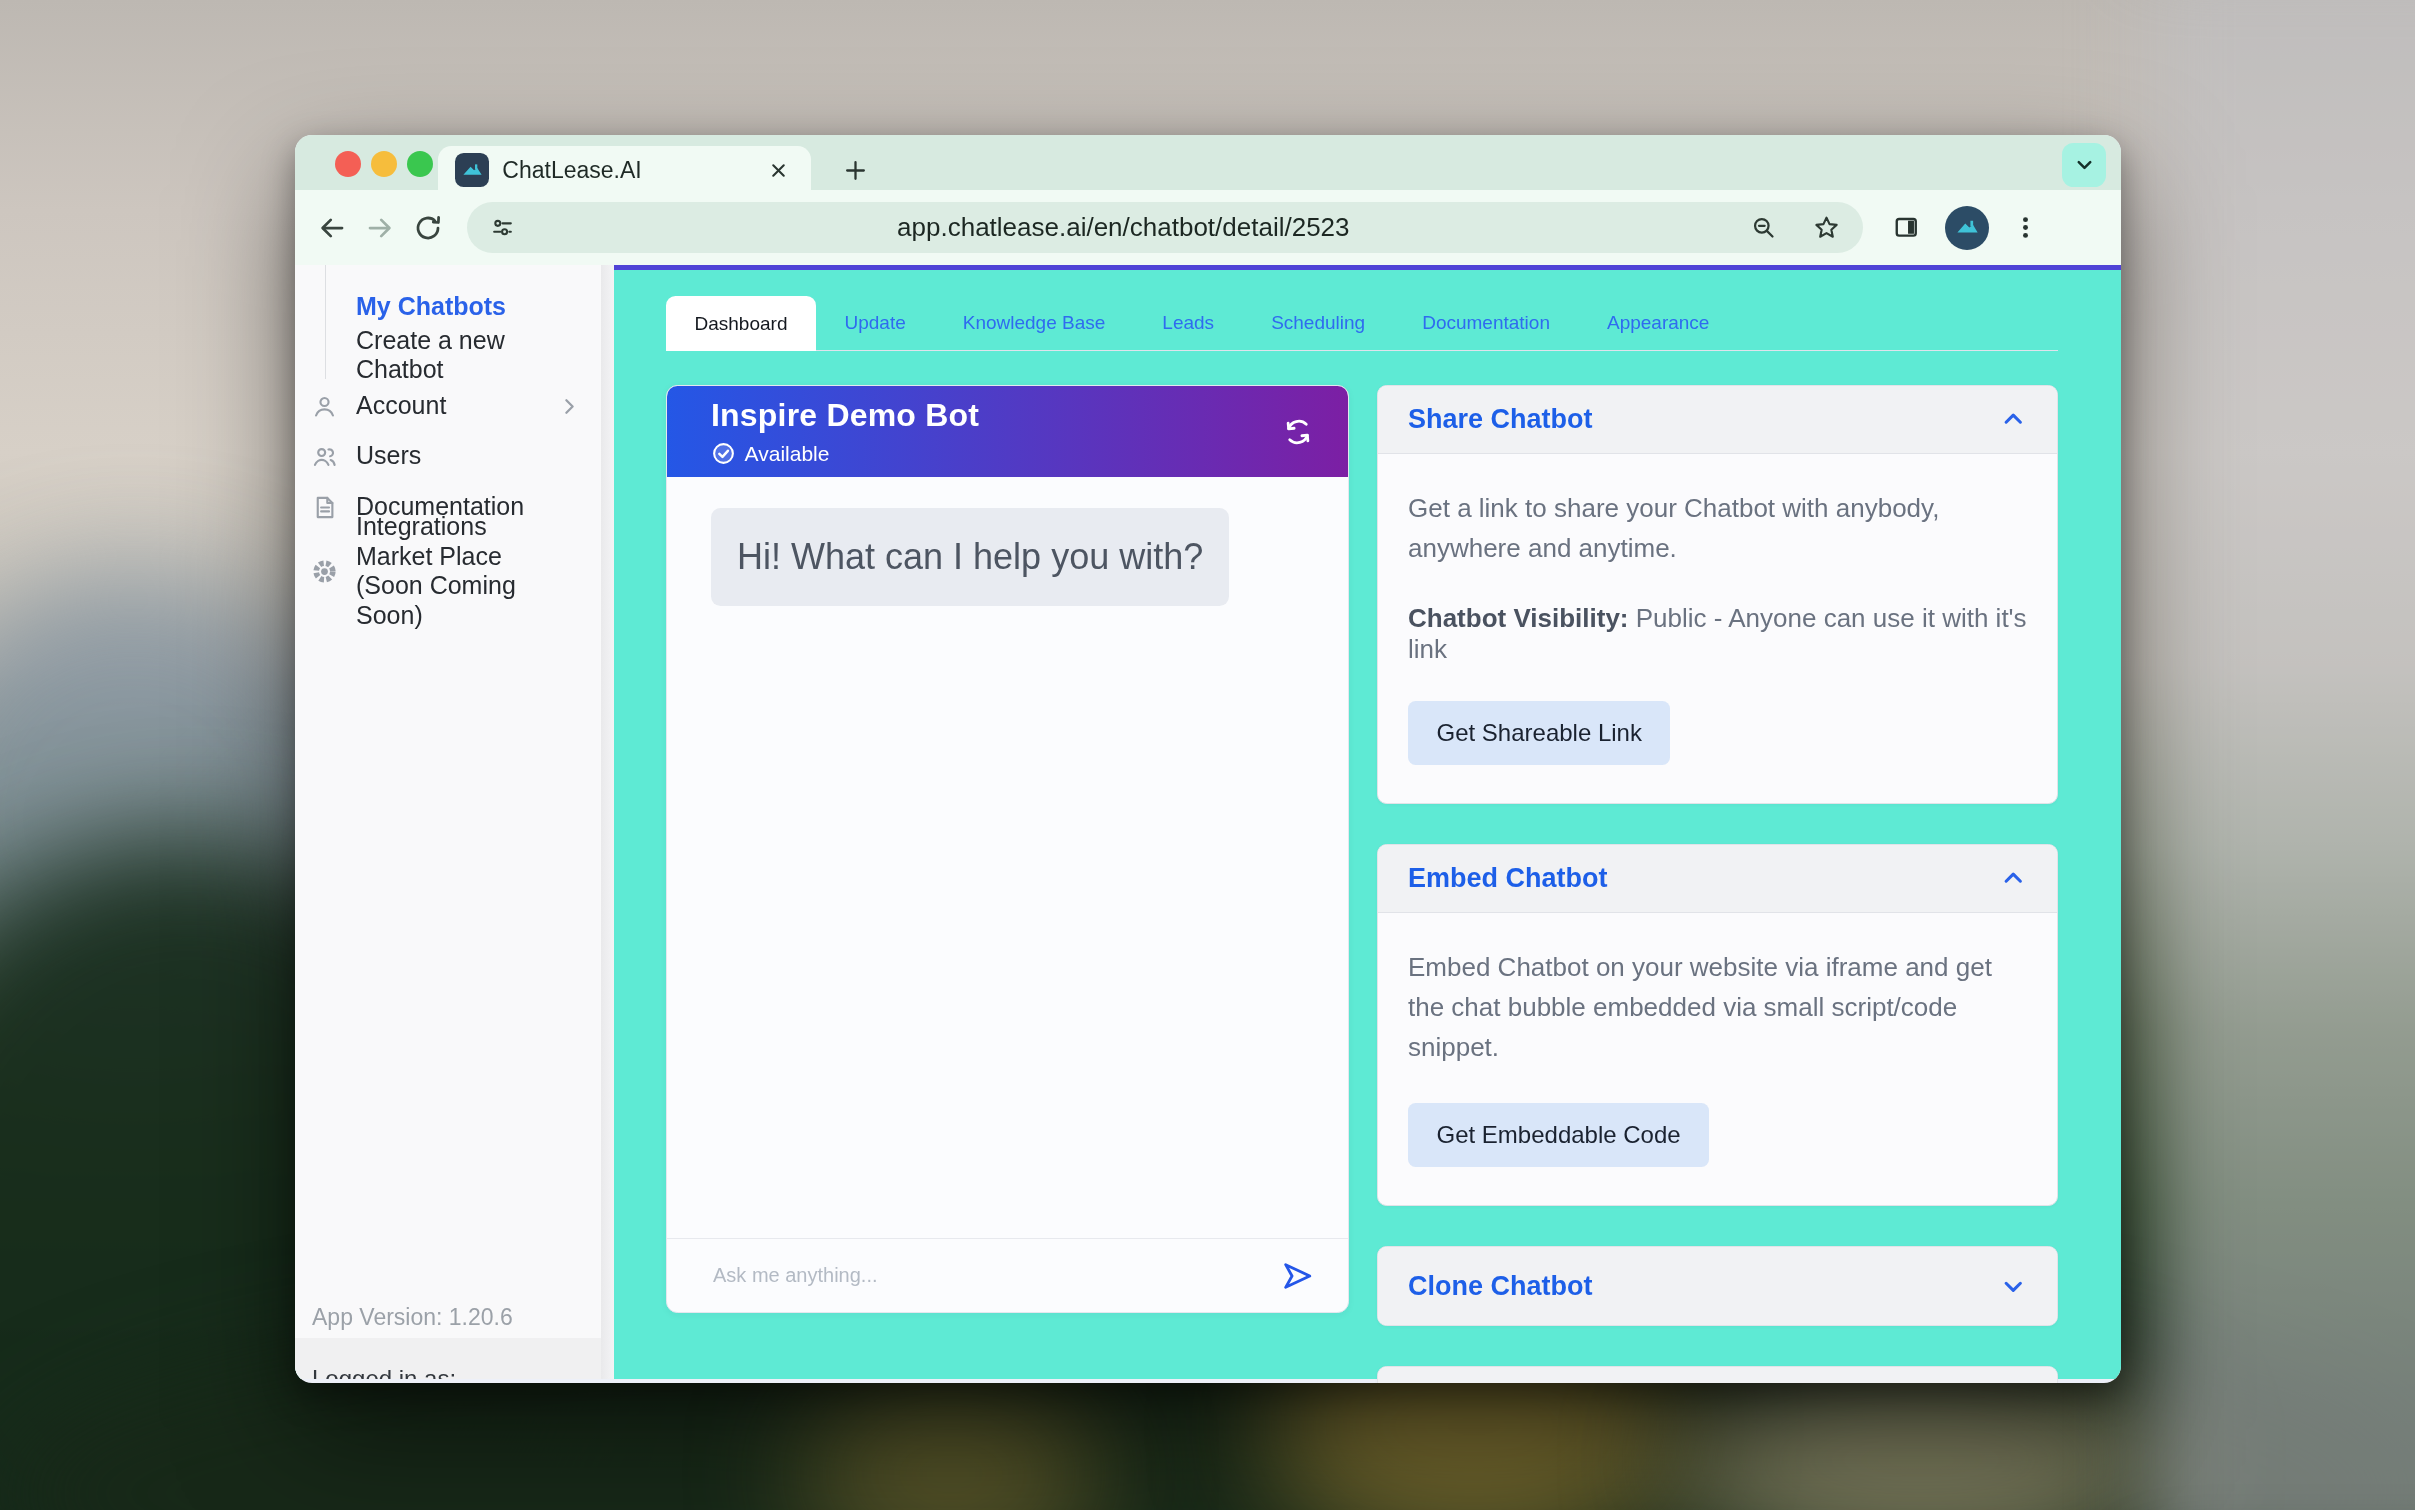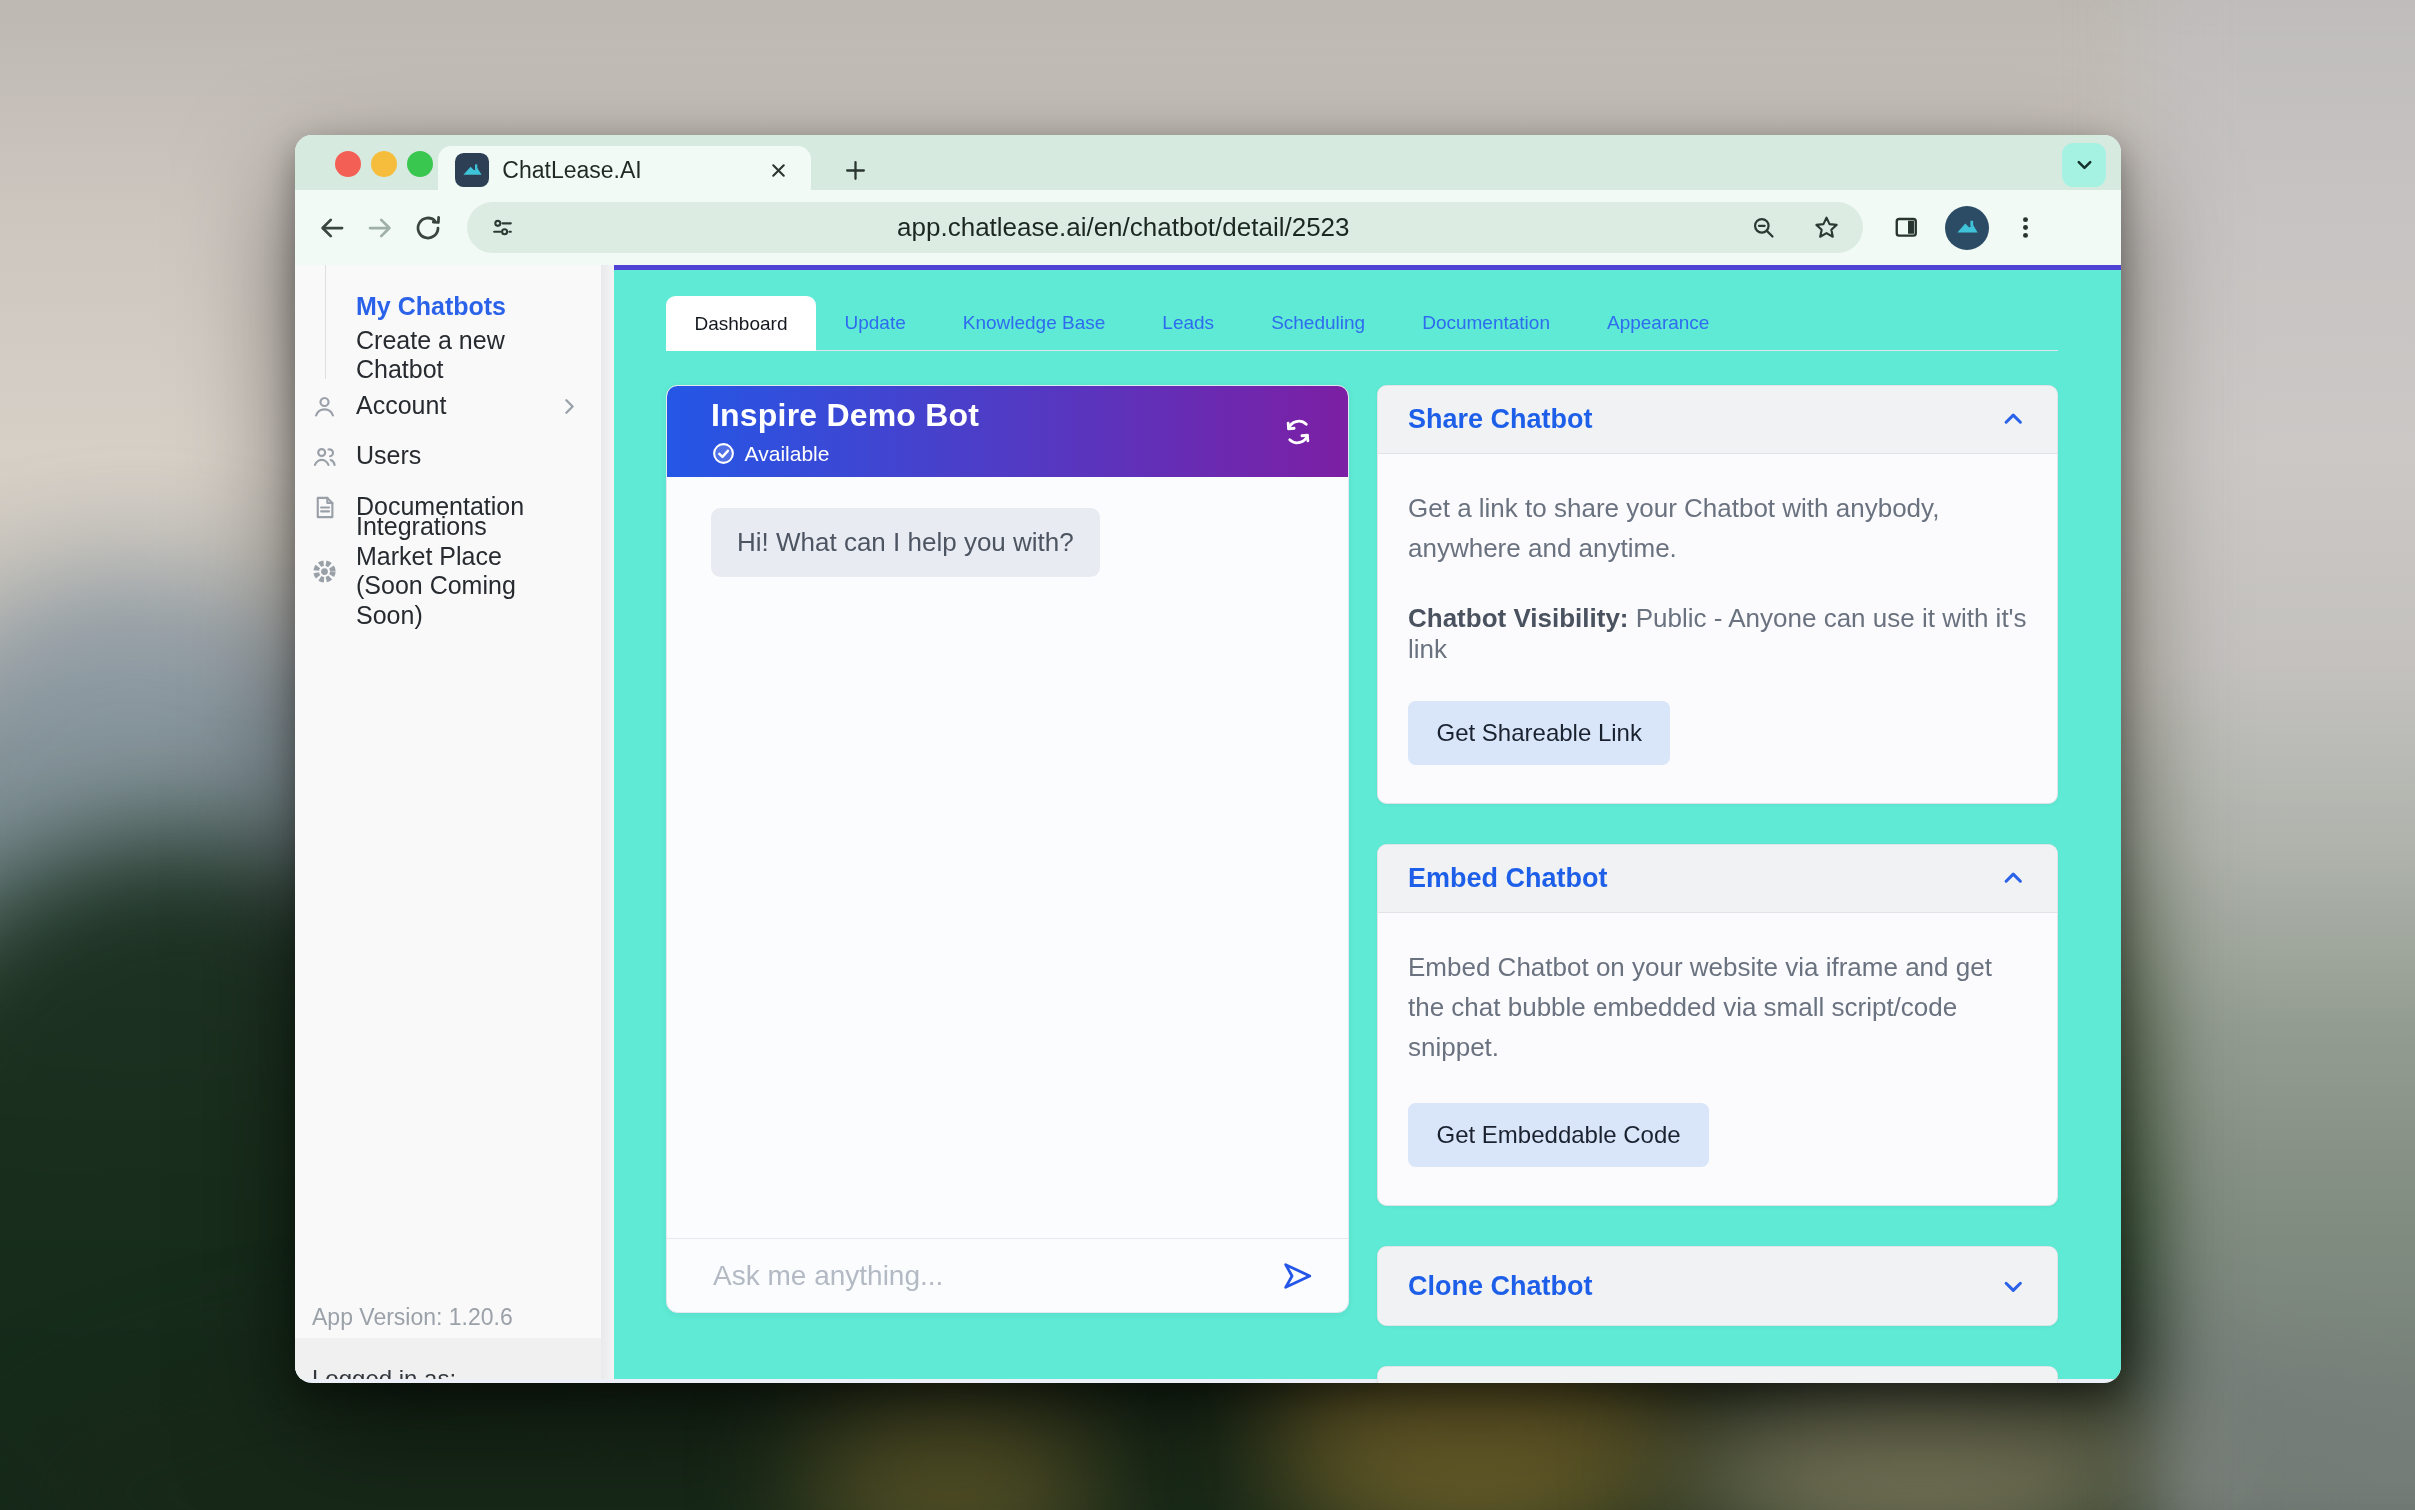--- a/index.html
+++ b/index.html
@@ -81,24 +81,24 @@
     border:1px solid #e4e7ee;border-radius:11.4px;box-sizing:border-box;overflow:hidden;
     display:flex;flex-direction:column;box-shadow:0 1.9px 7.6px rgba(30,40,80,.05);}
   .chathead{height:91px;flex:none;background:linear-gradient(90deg,#2457e6,#7c1fa4);
     display:flex;align-items:center;padding:0 34px 0 44px;box-sizing:border-box;}
   .chathead-left{flex:1;}
   .bot-name{color:#ffffff;font-size:32px;font-weight:700;letter-spacing:0.2px;}
   .bot-status{display:flex;align-items:center;margin-top:7.6px;color:#ffffff;font-size:21px;gap:8.6px;}
   .refresh{color:#ffffff;display:flex;}
   .chatbody{flex:1;position:relative;}
   .bubble{position:absolute;left:44px;top:31px;background:#e8ebf1;border-radius:9.5px;
-    padding:19px 26px;font-size:26px;color:#4d5562;}
+    padding:28px 26px;font-size:36px;color:#4d5562;}
   .chatinput{flex:none;height:74px;border-top:1px solid #e7e9ee;display:flex;align-items:center;
     padding:0 34px 0 44px;box-sizing:border-box;gap:19px;}
-  .chatinput input{flex:1;border:none;outline:none;background:transparent;font-size:28px;
+  .chatinput input{flex:1;border:none;outline:none;background:transparent;font-size:20px;
     color:#30363f;font-family:inherit;}
   .chatinput input::placeholder{color:#b3bac4;}
   .sendbtn{display:flex;color:#2456e8;}
 
   
   .rightcol{position:absolute;left:1082px;top:120px;width:681px;}
   .section{border:1px solid #e1e3e8;border-radius:9.5px;background:#fbfbfd;overflow:hidden;
     margin-bottom:40px;box-shadow:0 1px 3.8px rgba(30,40,80,.04);}
   .sec-head{height:68px;background:#f1f2f4;display:flex;align-items:center;
     justify-content:space-between;padding:0 30px;box-sizing:border-box;}

